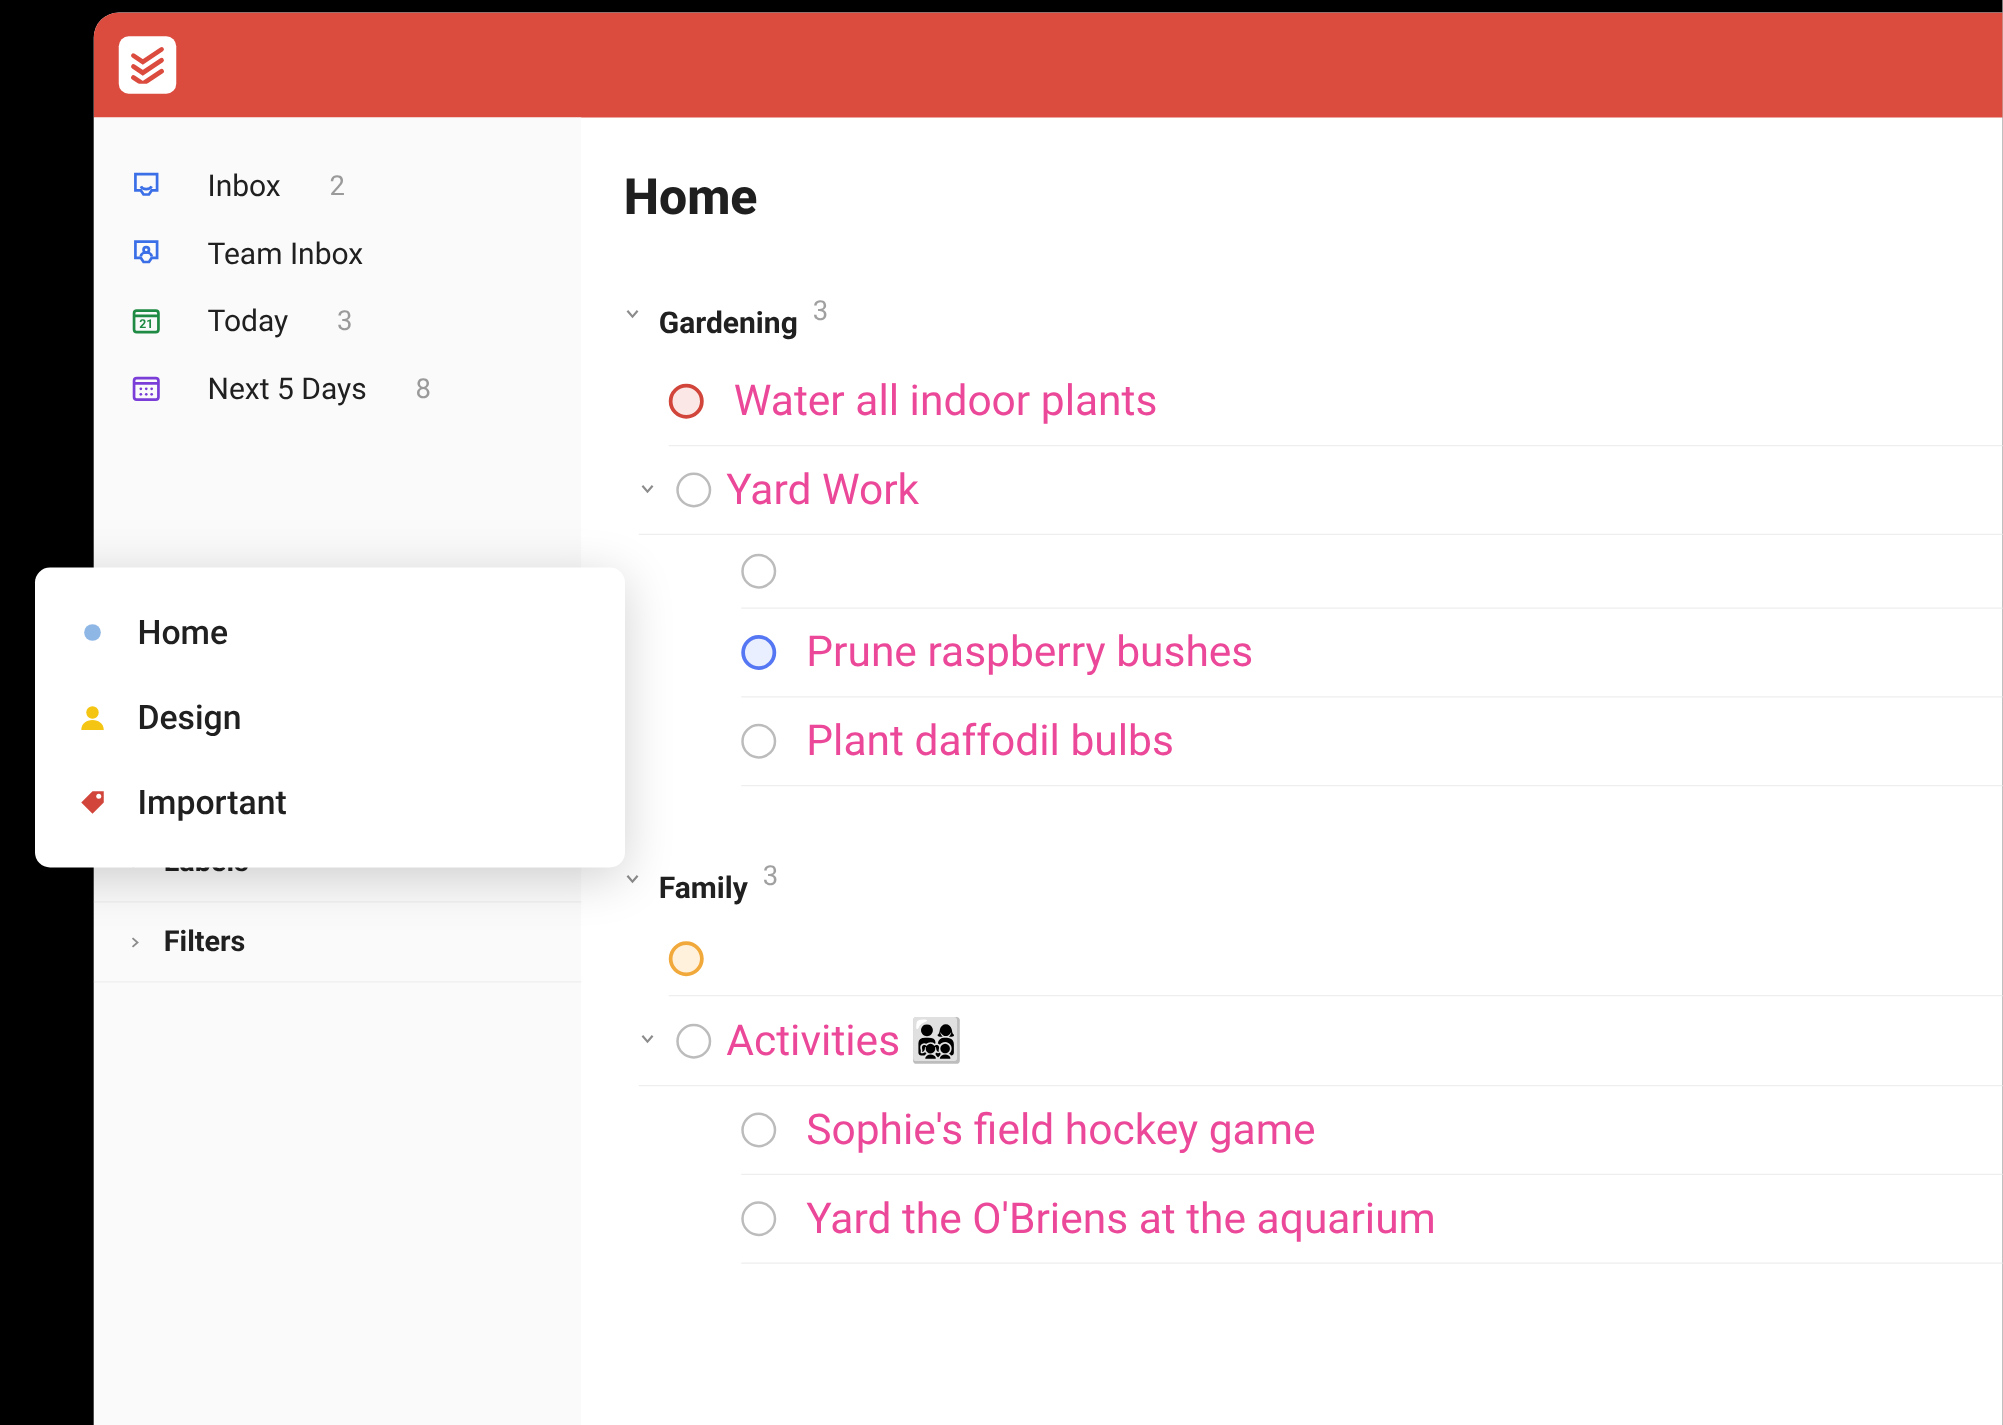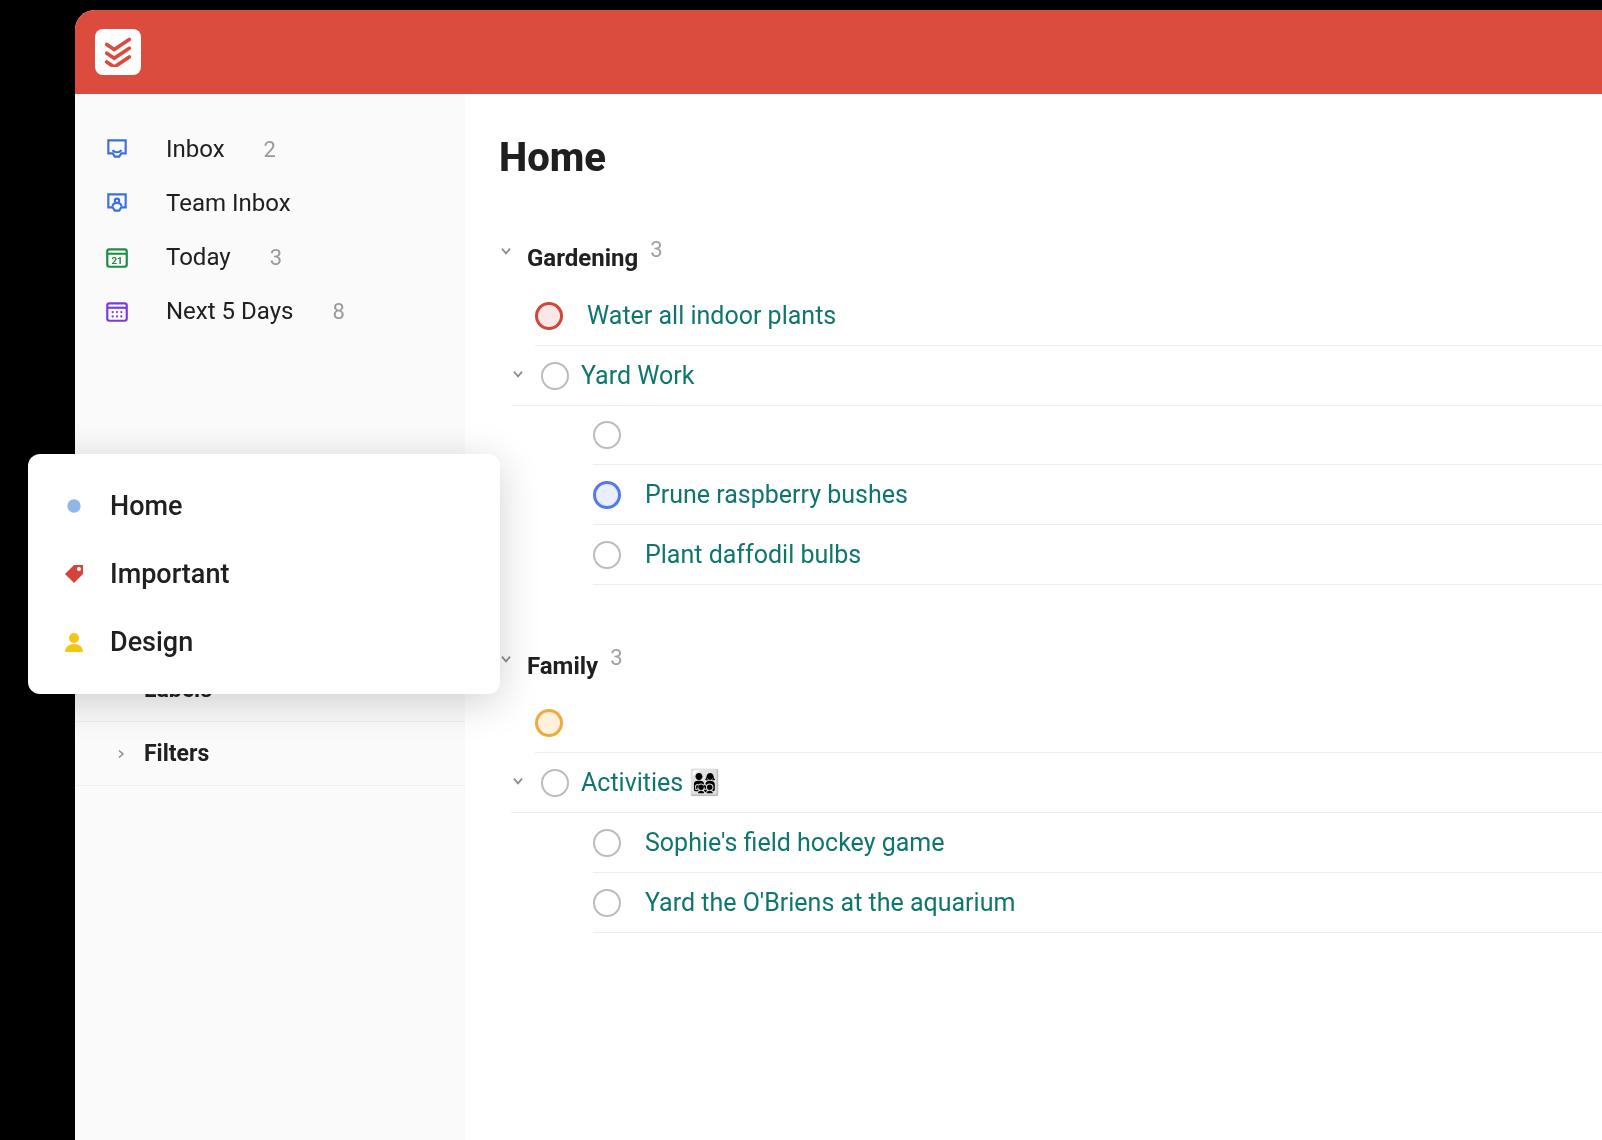--- a/index.html
+++ b/index.html
@@ -54,21 +54,20 @@
       font-size: 24px;
       color: #202020;
       cursor: pointer;
       gap: 35px;
     }
     .nav-icon {
       width: 28px;
       height: 28px;
       flex-shrink: 0;
       display: flex;
-      align-items: center;
       justify-content: center;
     }
     .nav-count {
       color: #9a9a9a;
       font-size: 22px;
       margin-left: 4px;
     }
     .favorites-panel {
       position: absolute;
       left: 28px;
@@ -94,21 +93,21 @@
       width: 28px;
       height: 28px;
       flex-shrink: 0;
       display: flex;
       align-items: center;
       justify-content: center;
     }
     .section-row {
       display: flex;
       align-items: center;
-      padding: 18px 39px;
+      padding: 18px 26px;
       font-size: 23px;
       font-weight: 700;
       color: #202020;
       cursor: pointer;
       gap: 16px;
       border-bottom: 1px solid #eee;
     }
     .section-caret {
       width: 14px;
       height: 14px;
@@ -175,22 +174,22 @@
       width: 28px;
       height: 28px;
       border: 2px solid #bcbcbc;
       border-radius: 50%;
       flex-shrink: 0;
     }
     .task-check.red { border: 3px solid #d1453b; background: #fbe7e5; }
     .task-check.blue { border: 3px solid #5577f3; background: #eaefff; }
     .task-check.orange { border: 3px solid #f2a93b; background: #fff1dc; }
     .task-title {
-      font-size: 25px;
-      color: #0f766e;
+      font-size: 34px;
+      color: #ec4899;
     }
     .task-list-wrap { margin-left: 8px; }
     .sidebar-lower {
       margin-top: 320px;
     }
   </style>
 </head>
 <body>
 
 <div class="app-window">
@@ -356,29 +355,29 @@
   <div class="fav-item">
     <span class="fav-icon">
       <svg width="20" height="20" viewBox="0 0 24 24">
           <circle cx="12" cy="12" r="8" fill="#8fb7e6"></circle>
         </svg>
     </span>
     <span>Home</span>
   </div>
   <div class="fav-item">
     <span class="fav-icon">
+      <svg width="24" height="24" viewBox="0 0 24 24" fill="#f4c613">
+        <circle cx="12" cy="8" r="5"></circle>
+        <path d="M3 22c0-5 4-8 9-8s9 3 9 8z"></path>
+      </svg>
+    </span>
+    <span>Design</span>
+  </div>
+  <div class="fav-item">
+    <span class="fav-icon">
       <svg width="24" height="24" viewBox="0 0 24 24" fill="#d1453b">
         <path d="M3 12 L12 3 H21 V12 L12 21 Z"></path>
         <circle cx="17" cy="7" r="2" fill="#fff"></circle>
       </svg>
     </span>
     <span>Important</span>
   </div>
-  <div class="fav-item">
-    <span class="fav-icon">
-      <svg width="24" height="24" viewBox="0 0 24 24" fill="#f4c613">
-        <circle cx="12" cy="8" r="5"></circle>
-        <path d="M3 22c0-5 4-8 9-8s9 3 9 8z"></path>
-      </svg>
-    </span>
-    <span>Design</span>
-  </div>
 </div>
 
 </body></html>

